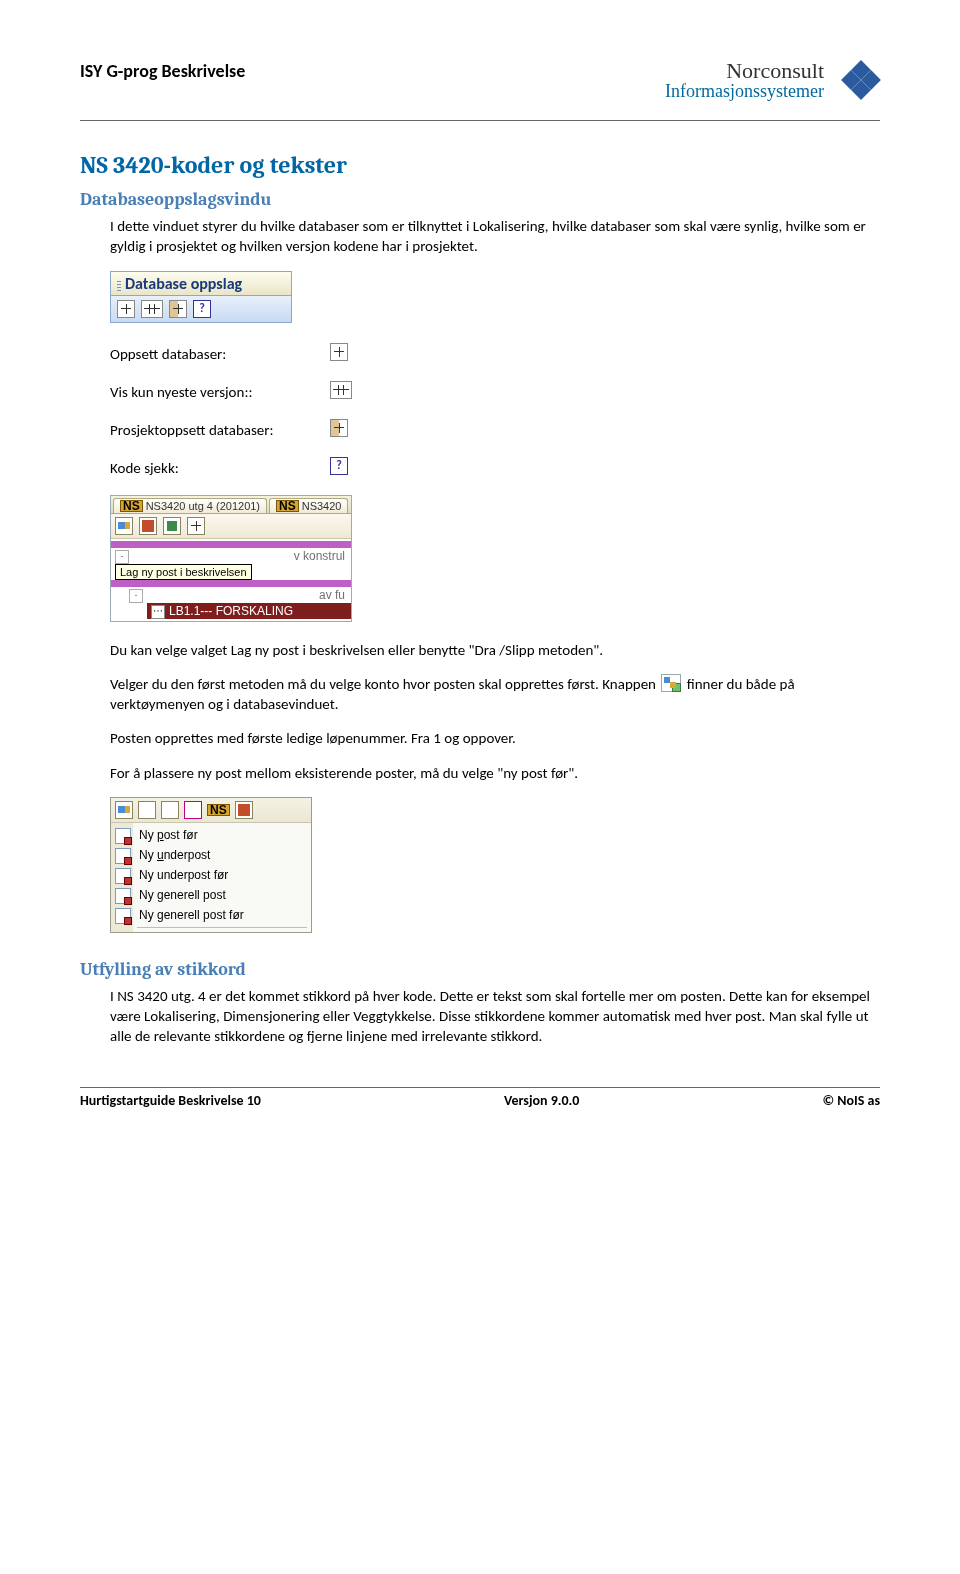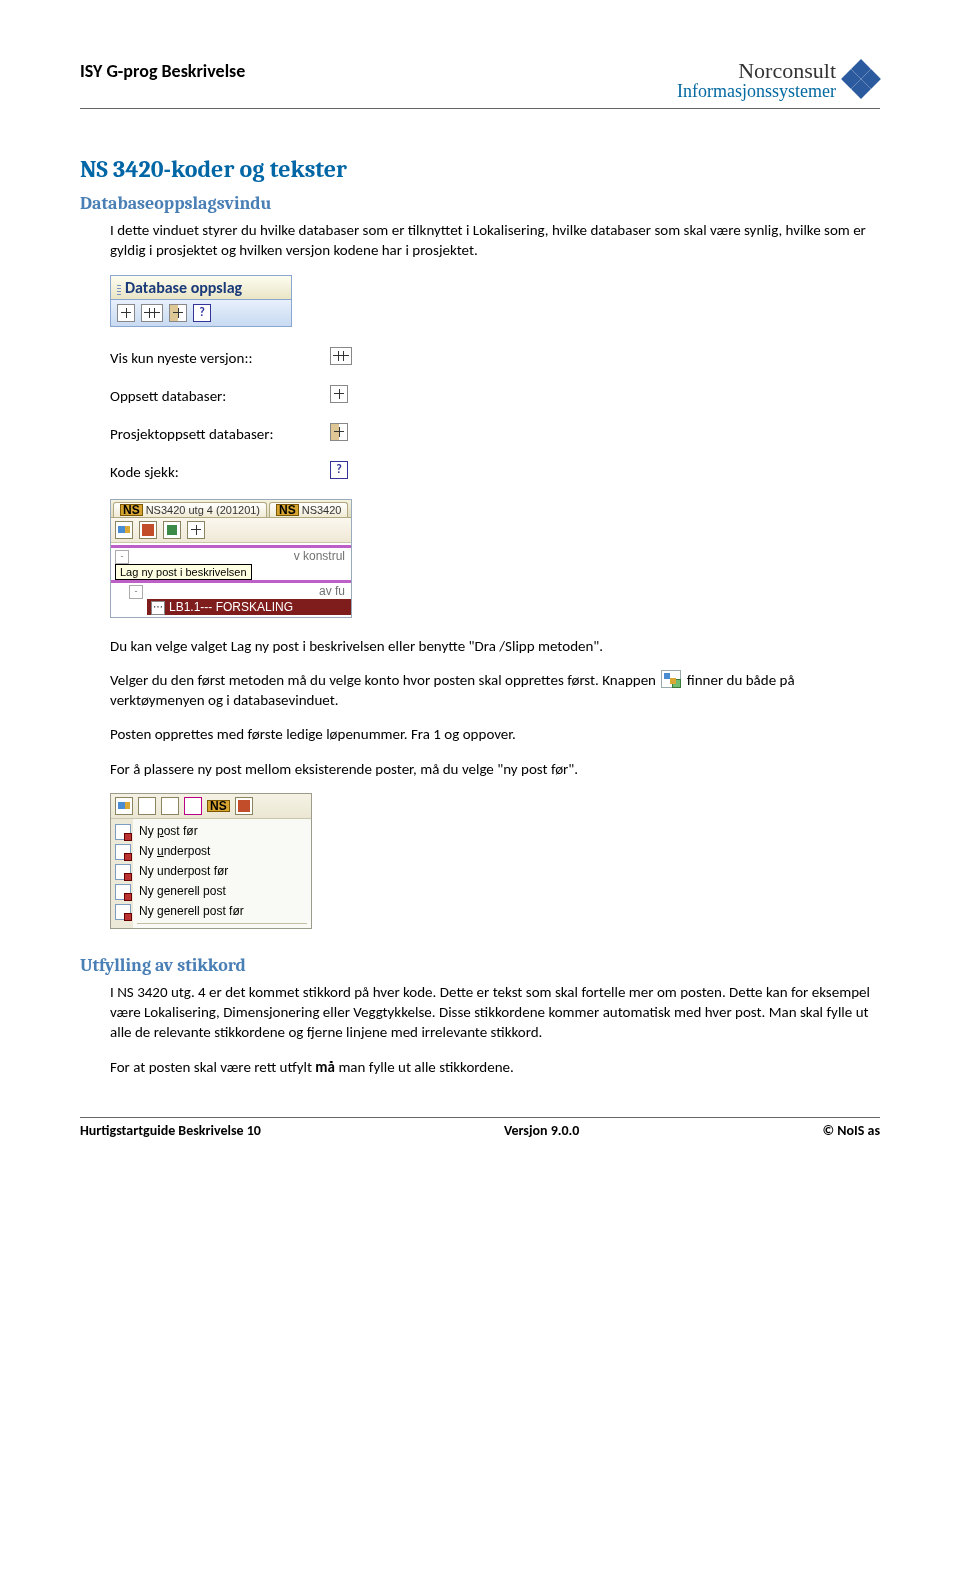--- a/index.html
+++ b/index.html
@@ -11,31 +11,31 @@
     width: 960px;
   }
   .page {
     padding: 60px 80px 30px 80px;
   }
   .header {
     display: flex;
     justify-content: space-between;
     align-items: flex-start;
     border-bottom: 1px solid #666;
-    padding-bottom: 8px;
-    margin-bottom: 46px;
+    padding-bottom: 20px;
+    margin-bottom: 30px;
   }
   .doc-title {
     font-weight: bold;
     font-size: 18px;
   }
   .logo {
     display: flex;
-    align-items: flex-start;
-    gap: 6px;
+    align-items: center;
+    gap: 18px;
   }
   .logo-text {
     text-align: right;
     font-family: "Times New Roman", serif;
     line-height: 1;
   }
   .logo-name {
     font-size: 22px;
     color: #333;
   }
@@ -240,21 +240,21 @@
     padding:2px 0;
   }
   .tree-row {
     padding:1px 6px 1px 22px;
     color:#000;
     white-space:nowrap;
     overflow:hidden;
     text-overflow:clip;
     position:relative;
   }
-  .tree-row.dim { color:#333; opacity:0.7; border-top:3px solid #a21caf;}
+  .tree-row.dim { color:#333; opacity:0.7; border-top:7px solid #a21caf;}
   .tree-row .tree-ico {
     position:absolute;left:4px;top:2px;width:12px;height:12px;
   }
   .tree-ico.box { border:1px solid #888;background:#fff;font-size:9px;line-height:10px;text-align:center;}
   .tree-ico.minus::before{content:"-";}
   .tree-ico.dots::before{content:"⋯";font-size:10px;}
   .tooltip-row {
     position:relative;
     background:#fff;
     padding:0;
@@ -371,26 +371,26 @@
     <div class="icons">
       <span class="mini-icon grid"></span>
       <span class="mini-icon grid3"></span>
       <span class="mini-icon grid tint"></span>
       <span class="mini-icon help">?</span>
     </div>
   </div>
 
   <div class="def-list">
     <div class="def-row">
+      <span class="def-label">Oppsett databaser:</span>
+      <span class="def-icon"><span class="mini-icon grid"></span></span>
+    </div>
+    <div class="def-row">
       <span class="def-label">Vis kun nyeste versjon::</span>
       <span class="def-icon"><span class="mini-icon grid3"></span></span>
-    </div>
-    <div class="def-row">
-      <span class="def-label">Oppsett databaser:</span>
-      <span class="def-icon"><span class="mini-icon grid"></span></span>
     </div>
     <div class="def-row">
       <span class="def-label">Prosjektoppsett databaser:</span>
       <span class="def-icon"><span class="mini-icon grid tint"></span></span>
     </div>
     <div class="def-row">
       <span class="def-label">Kode sjekk:</span>
       <span class="def-icon"><span class="mini-icon help">?</span></span>
     </div>
   </div>
@@ -468,25 +468,20 @@
     </div>
     <div class="menu-item">
       <span class="micon"></span>
       <span>Ny generell post før</span>
     </div>
     <div class="menu-sep"></div>
   </div>
 
   <h2 class="subsection">Utfylling av stikkord</h2>
   <p class="body-text">I NS 3420 utg. 4 er det kommet stikkord på hver kode. Dette er tekst som skal fortelle mer om posten. Dette kan for eksempel være Lokalisering, Dimensjonering eller Veggtykkelse. Disse stikkordene kommer automatisk med hver post. Man skal fylle ut alle de relevante stikkordene og fjerne linjene med irrelevante stikkord.</p>
-  <p class="body-text">
-    <span>For at posten skal være rett utfylt </span>
-    <span class="bold-inline">må</span>
-    <span> man fylle ut alle stikkordene.</span>
-  </p>
 
   <div class="footer">
     <span>Hurtigstartguide Beskrivelse 10</span>
     <span>Versjon 9.0.0</span>
     <span>© NoIS as</span>
   </div>
 
 </div>
 
 </body></html>

